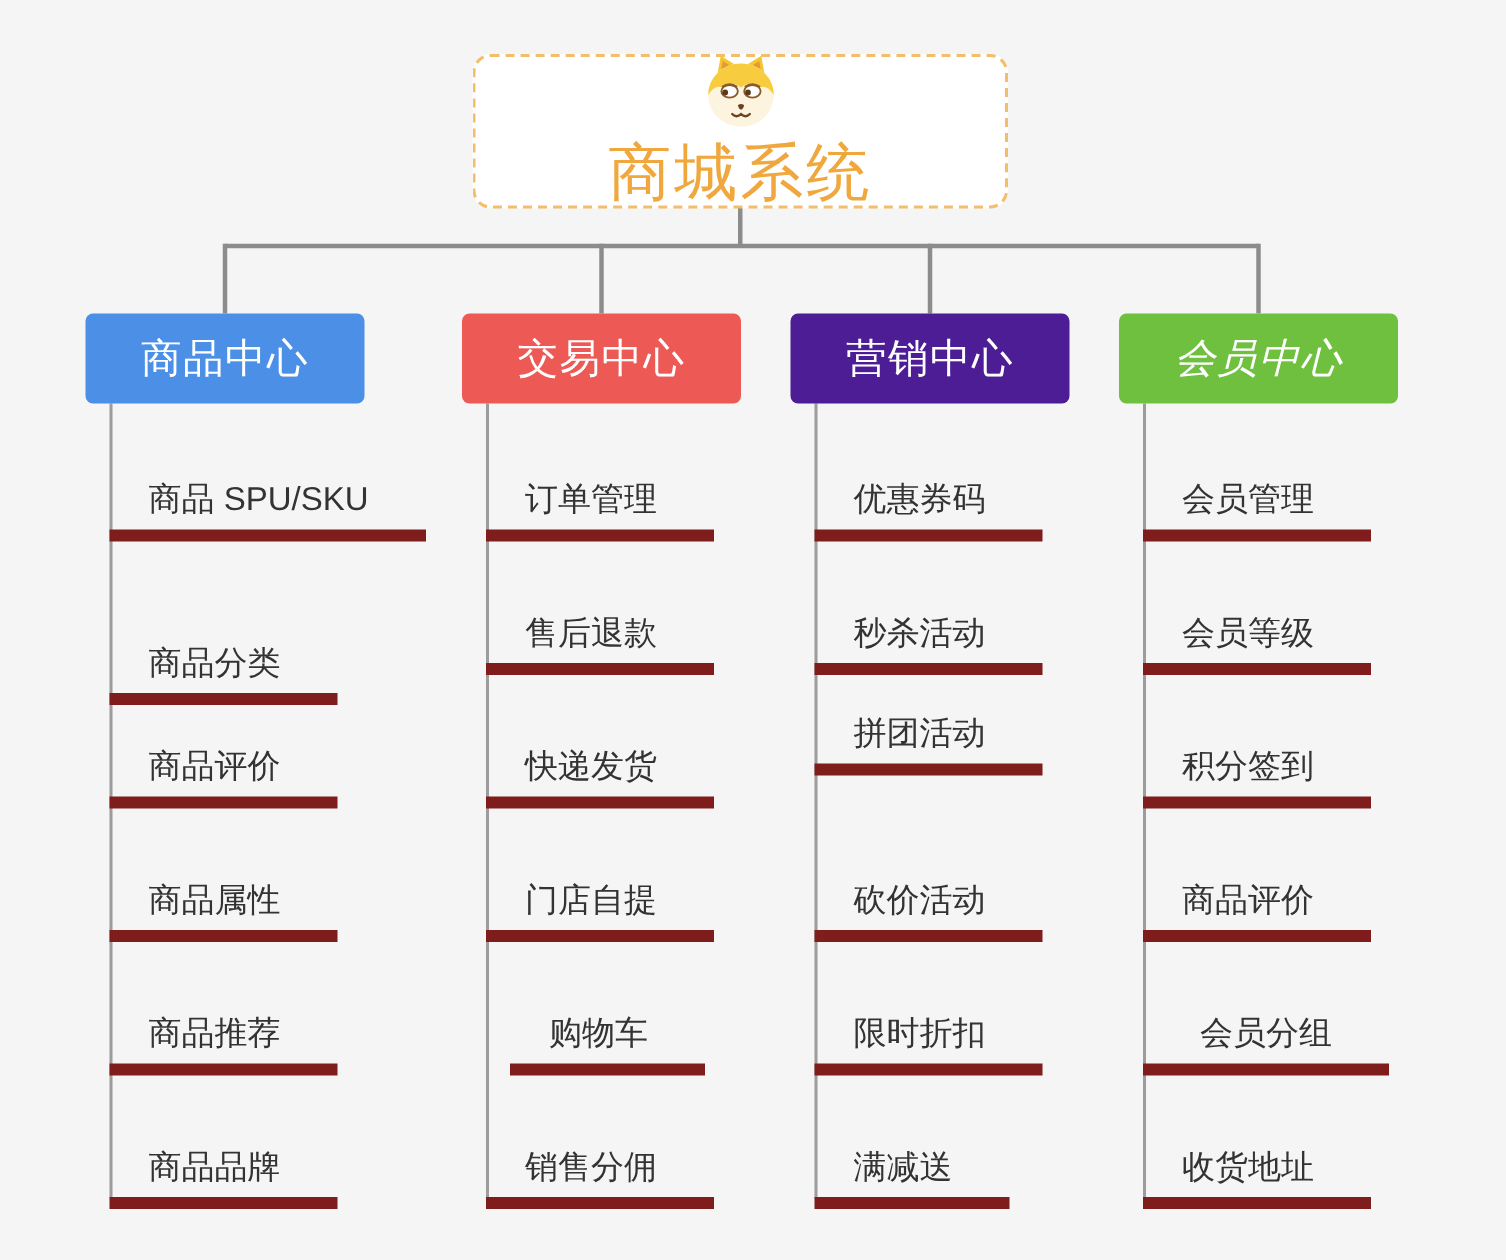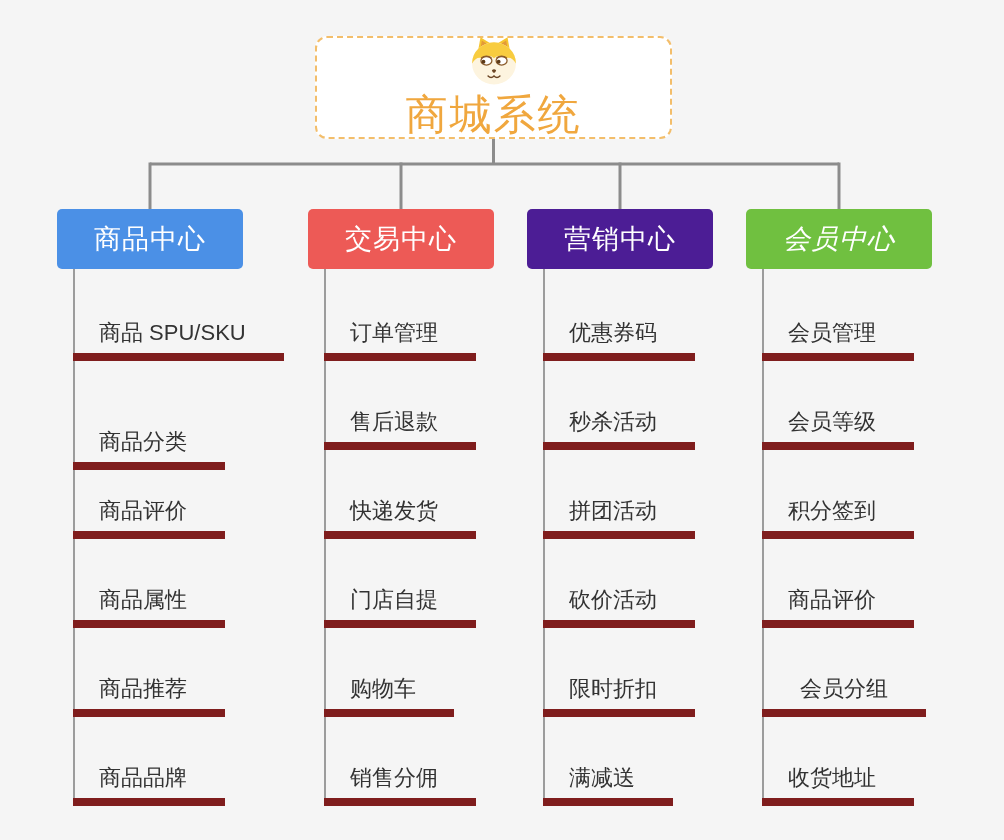--- a/index.html
+++ b/index.html
@@ -73,28 +73,28 @@
       <div class="leaf-node" style="left: 73px; top: 586px;">商品属性</div>
       <div class="leaf-node" style="left: 73px; top: 675px;">商品推荐</div>
       <div class="leaf-node" style="left: 73px; top: 764px;">商品品牌</div>
       <div class="branch-node" style="left: 308px; top: 209px; background: rgb(237, 90, 86);">
         <span class="branch-label">交易中心</span>
       </div>
       <div class="leaf-node" style="left: 324px; top: 319px;">订单管理</div>
       <div class="leaf-node" style="left: 324px; top: 408px;">售后退款</div>
       <div class="leaf-node" style="left: 324px; top: 497px;">快递发货</div>
       <div class="leaf-node" style="left: 324px; top: 586px;">门店自提</div>
-      <div class="leaf-node" style="left: 324px; top: 675px;">购物车</div>
+      <div class="leaf-node" style="left: 340px; top: 675px;">购物车</div>
       <div class="leaf-node" style="left: 324px; top: 764px;">销售分佣</div>
       <div class="branch-node" style="left: 527px; top: 209px; background: #4c1d95;">
         <span class="branch-label">营销中心</span>
       </div>
       <div class="leaf-node" style="left: 543px; top: 319px;">优惠券码</div>
       <div class="leaf-node" style="left: 543px; top: 408px;">秒杀活动</div>
-      <div class="leaf-node" style="left: 543px; top: 497px;">拼团活动</div>
+      <div class="leaf-node" style="left: 543px; top: 475px;">拼团活动</div>
       <div class="leaf-node" style="left: 543px; top: 586px;">砍价活动</div>
       <div class="leaf-node" style="left: 543px; top: 675px;">限时折扣</div>
       <div class="leaf-node" style="left: 543px; top: 764px;">满减送</div>
       <div class="branch-node" style="left: 746px; top: 209px; background: rgb(112, 192, 64); font-style: italic;">
         <span class="branch-label">会员中心</span>
       </div>
       <div class="leaf-node" style="left: 762px; top: 319px;">会员管理</div>
       <div class="leaf-node" style="left: 762px; top: 408px;">会员等级</div>
       <div class="leaf-node" style="left: 762px; top: 497px;">积分签到</div>
       <div class="leaf-node" style="left: 762px; top: 586px;">商品评价</div>

